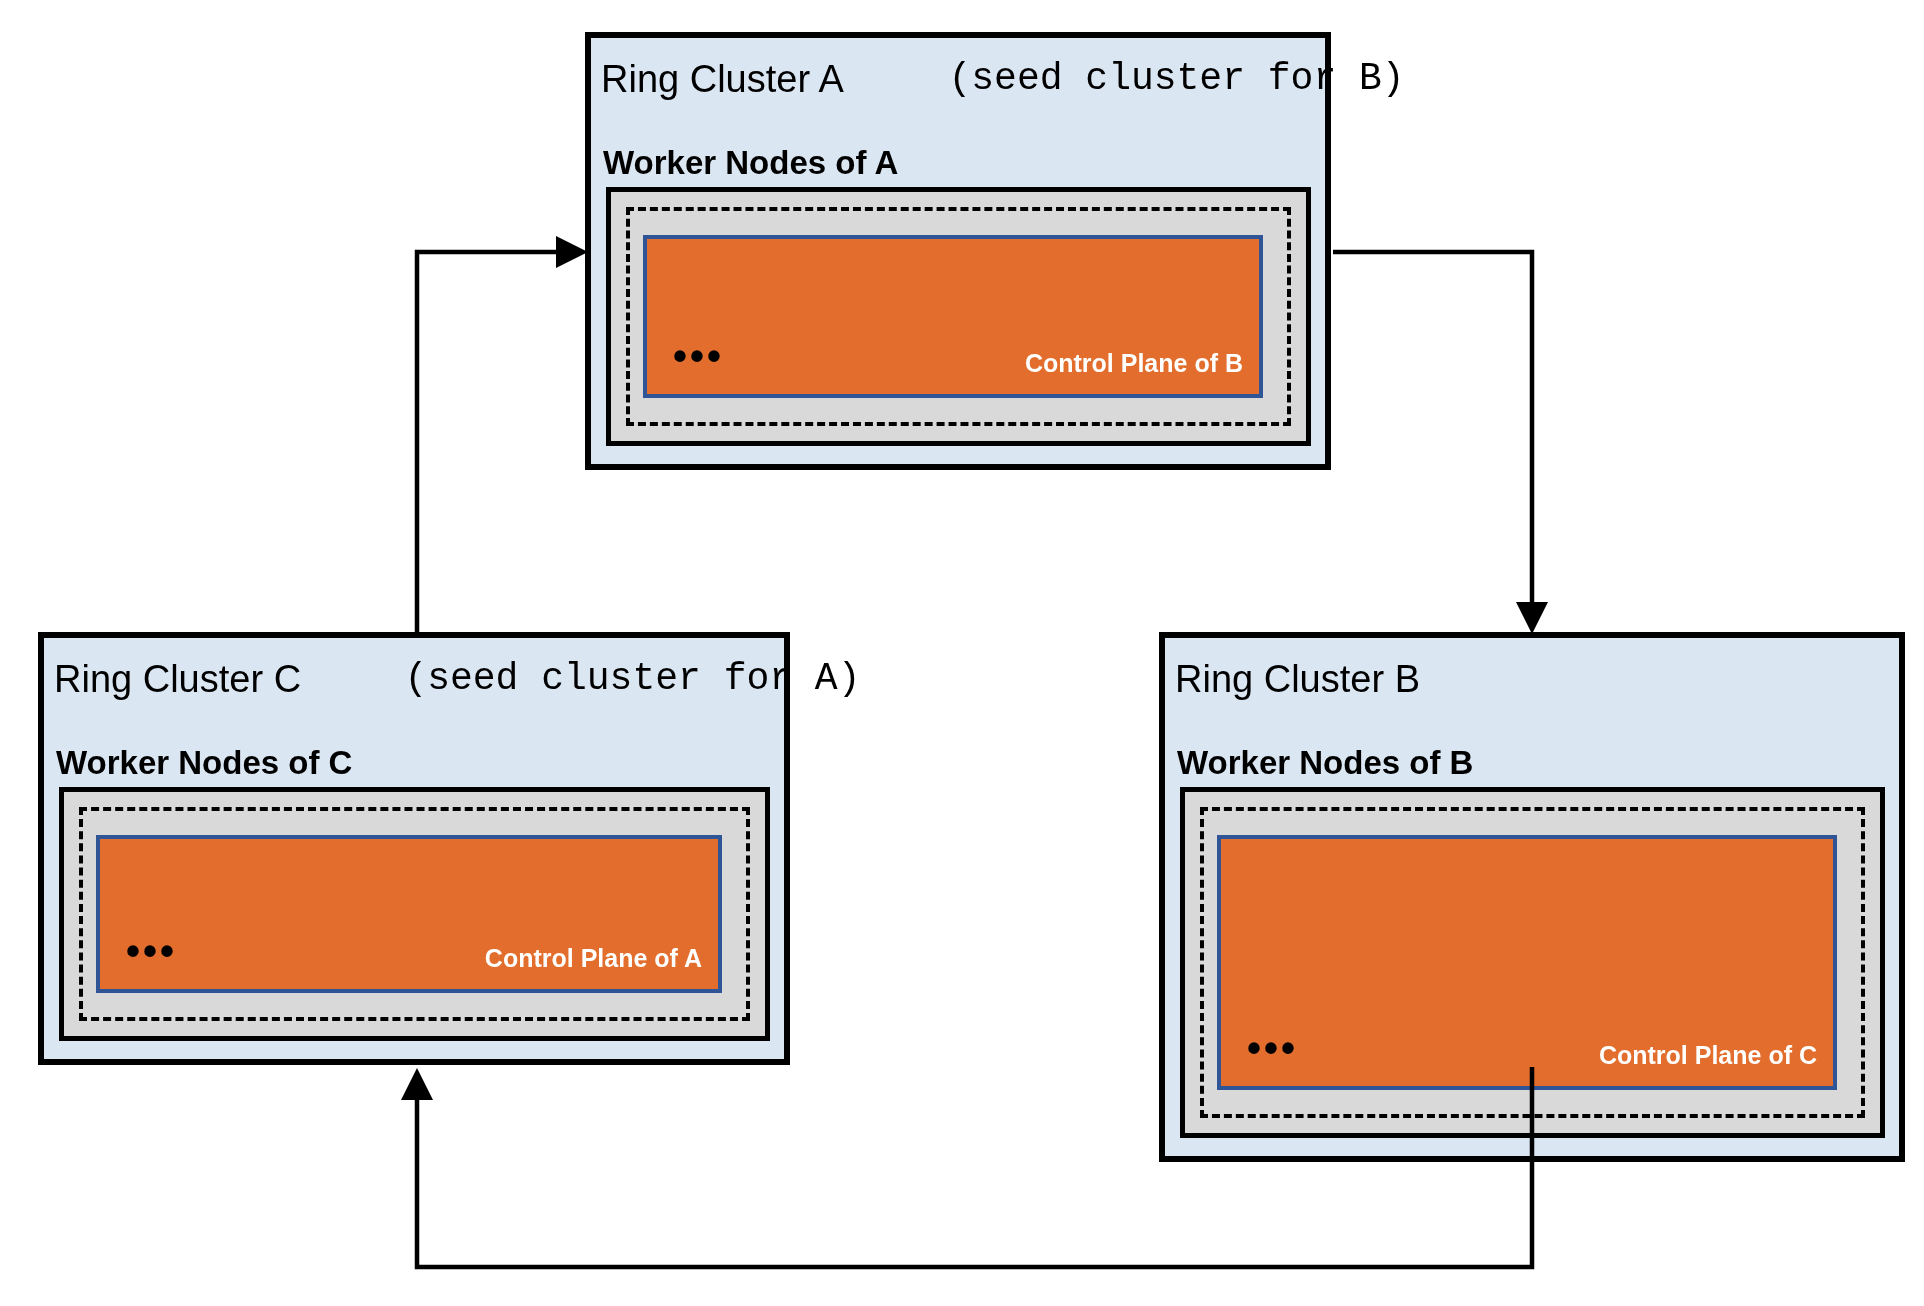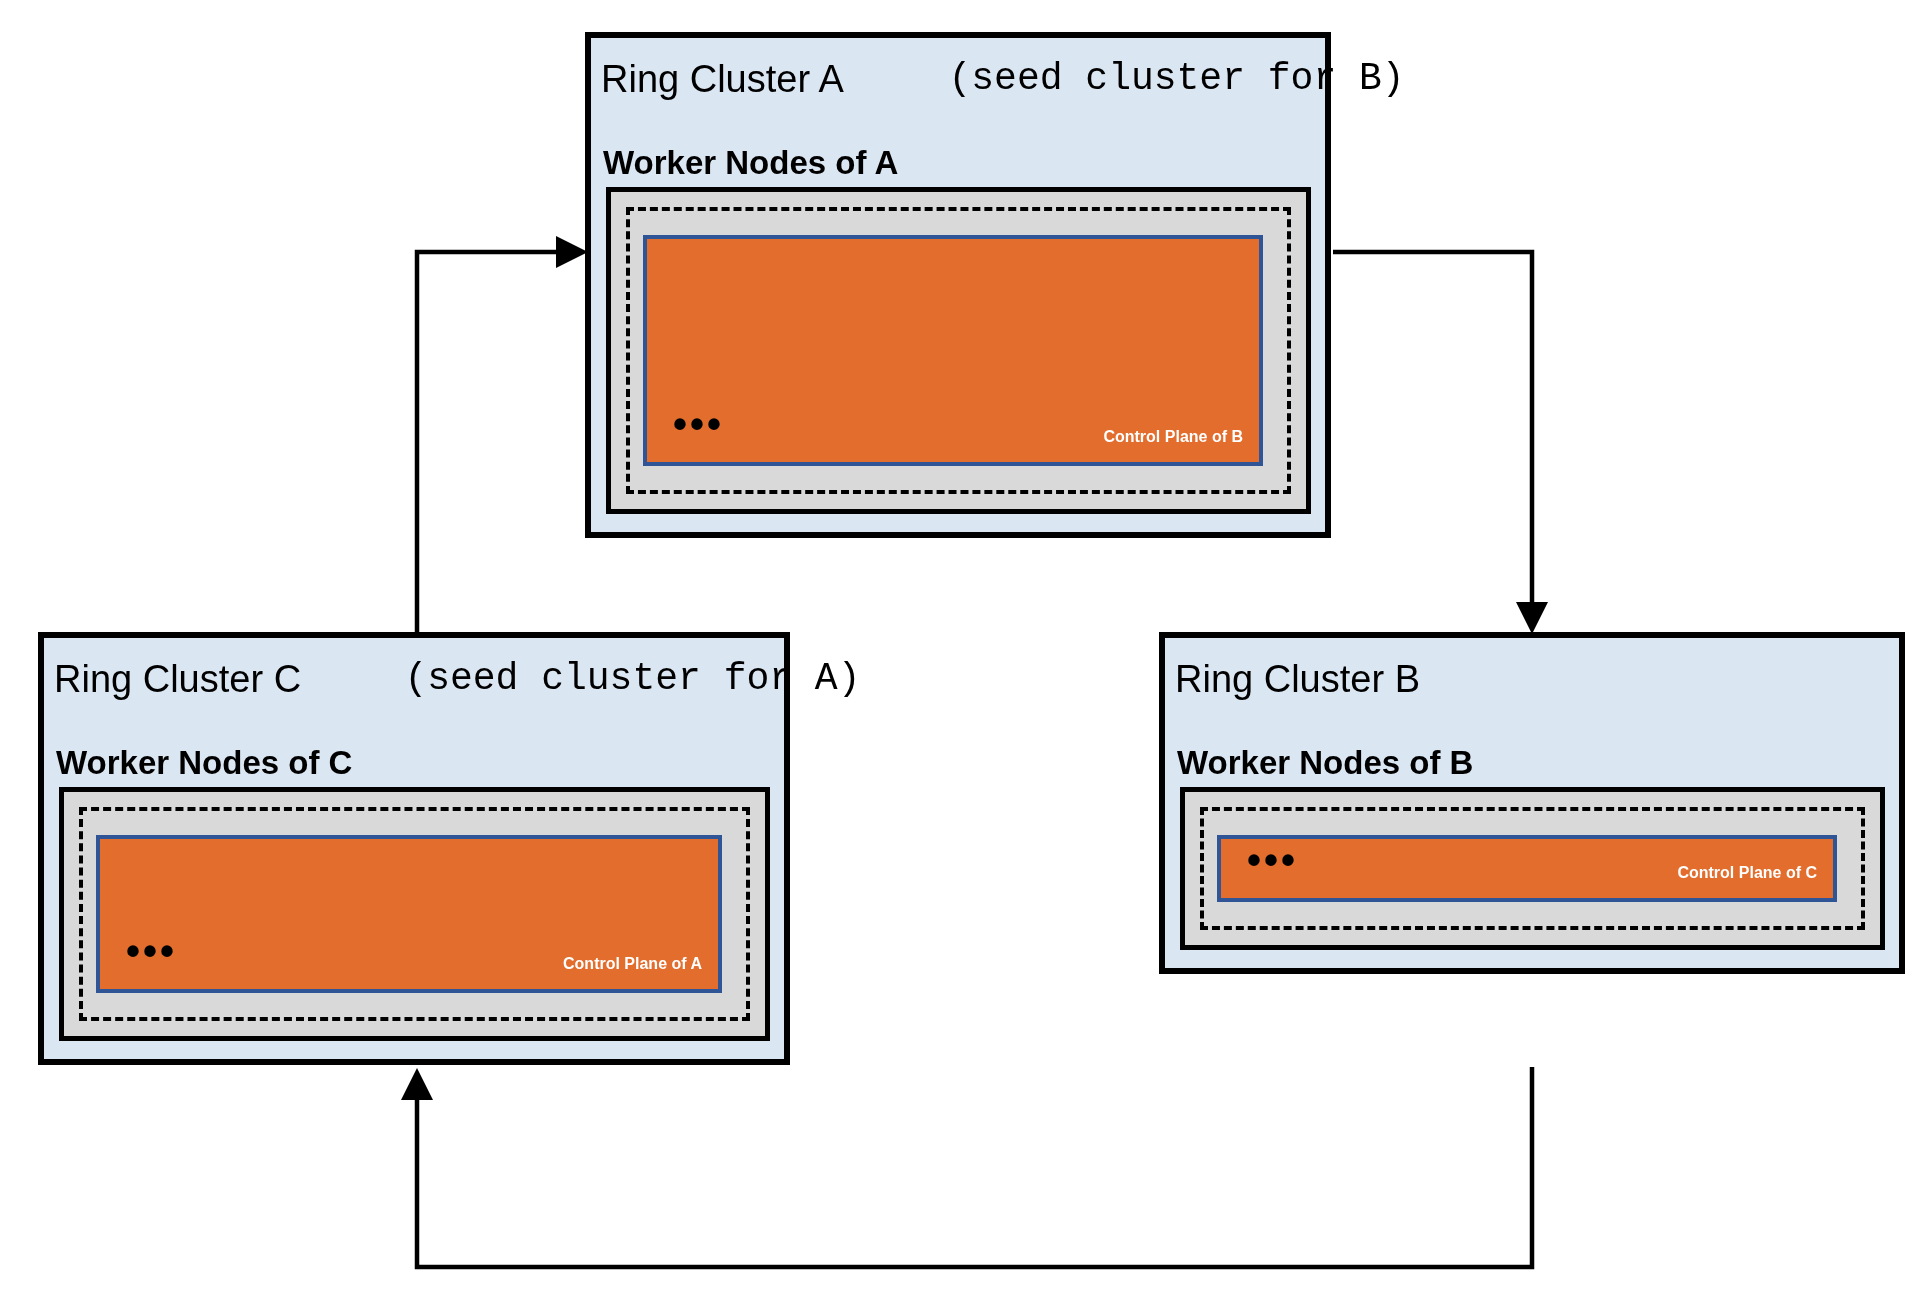--- a/index.html
+++ b/index.html
@@ -16,23 +16,23 @@
     overflow: hidden;
   }
 
   
   .cluster {
     position: absolute;
     box-sizing: border-box;
     background: var(--cluster-bg, #dbe6f3);
     border: 6px solid var(--cluster-border, #000000);
   }
-  #cluster-a { left: 585px; top: 32px;  width: 746px; height: 506px; padding-left: 33px; }
+  #cluster-a { left: 585px; top: 32px;  width: 746px; height: 438px; padding-left: 33px; }
   #cluster-c { left: 38px;  top: 632px; width: 752px; height: 433px; }
-  #cluster-b { left: 1159px;top: 632px; width: 746px; height: 342px; }
+  #cluster-b { left: 1159px;top: 632px; width: 746px; height: 530px; }
 
   .cluster-title {
     position: absolute;
     left: 10px; top: 16px; right: 0;
     font-size: 38px;
     line-height: 50px;
     color: #000;
     white-space: nowrap;
   }
   .seed-note {
@@ -69,21 +69,21 @@
     left: 26px; bottom: 18px;
     font-size: 40px;
     font-weight: bold;
     line-height: 40px;
     letter-spacing: 3px;
     color: #000;
   }
   .cp-label {
     position: absolute;
     right: 16px; bottom: 16px;
-    font-size: 16px;
+    font-size: 25px;
     font-weight: bold;
     color: var(--control-plane-text, #ffffff);
     white-space: nowrap;
   }
 
   
   .arrows {
     position: absolute;
     left: 0; top: 0;
     width: 1924px;

